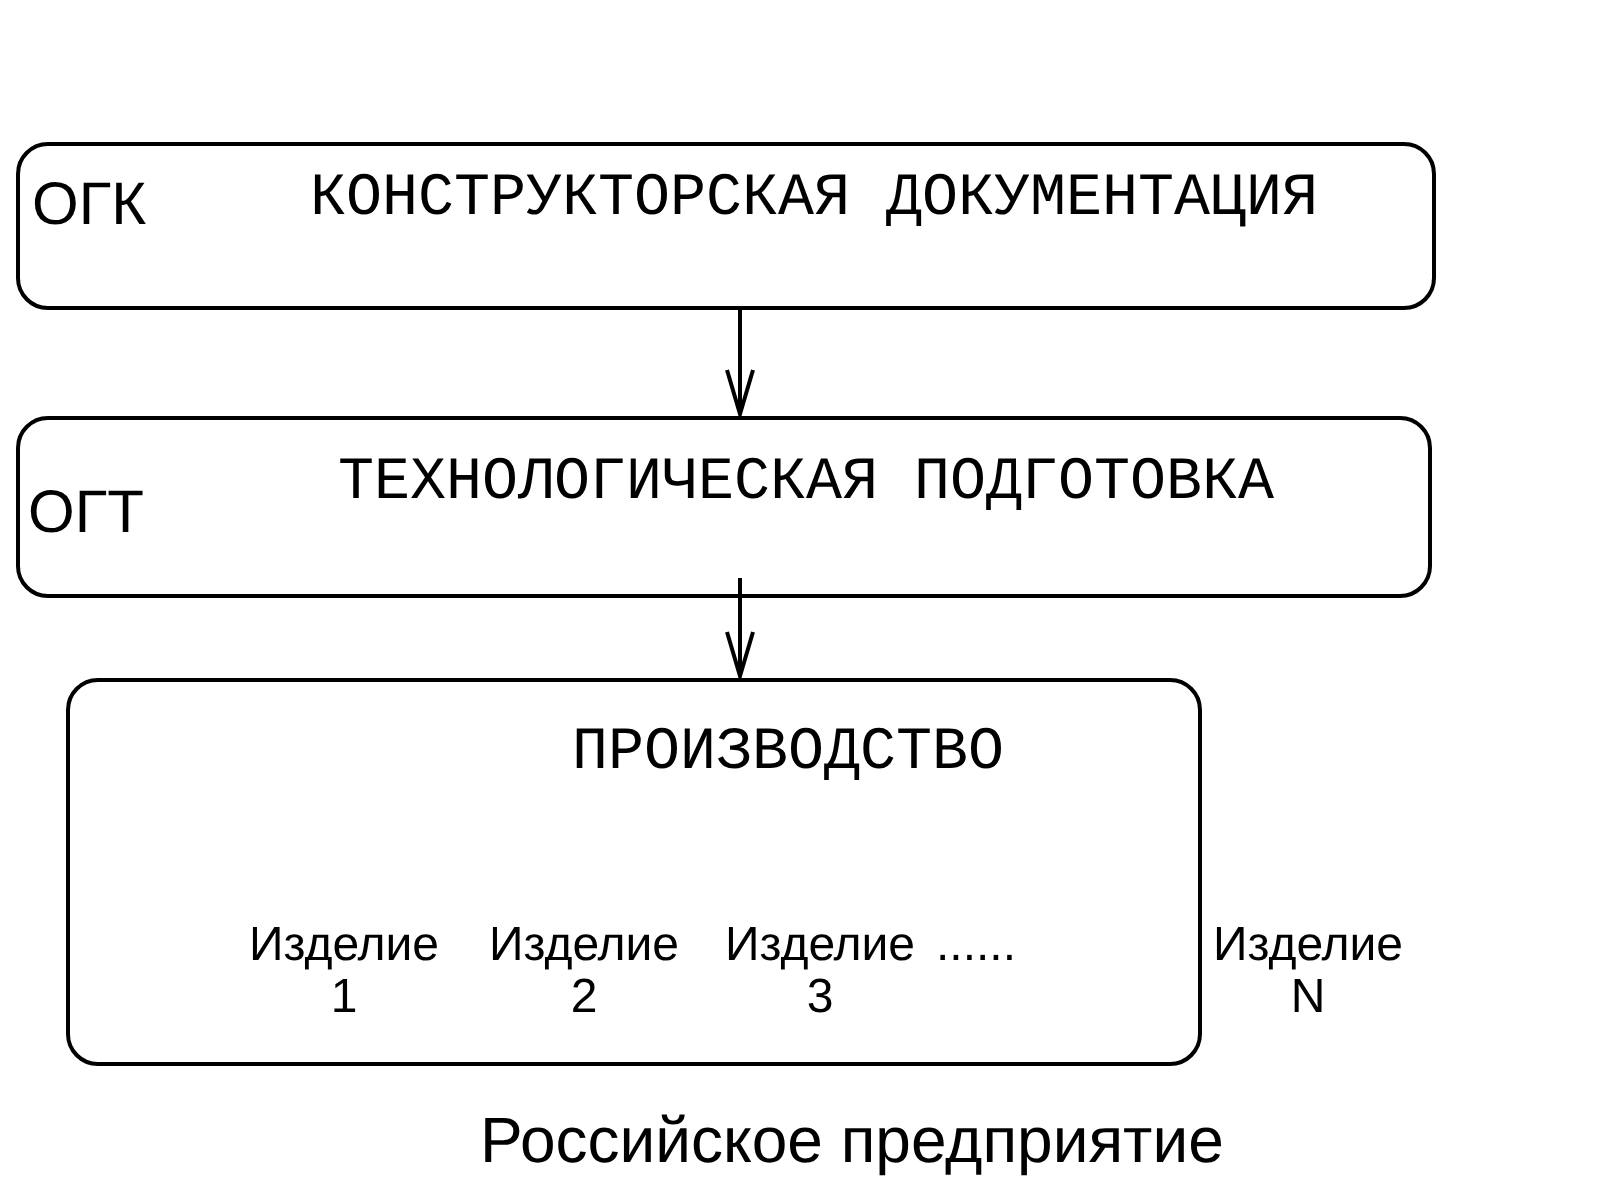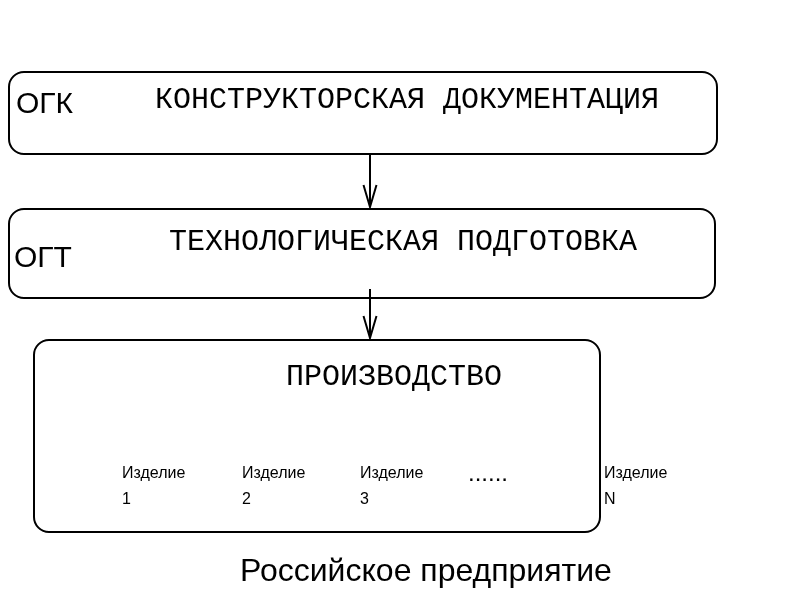--- a/index.html
+++ b/index.html
@@ -46,22 +46,23 @@
     font-family: Liberation Mono, monospace;
   }
   .box1 .boxtitle { left: 97px; top: 12px; }
   .box2 .boxtitle { left: 93px; top: 17px; }
   .box3 .boxtitle { left: 59px; top: 21px; }
 
   .item {
     position: absolute;
     width: 100px;
     top: 119px;
-    font-size: 16px;
+    font-size: 24px;
     line-height: 26px;
+    text-align: center;
     white-space: nowrap;
   }
   .item-1 { left: 87px; }
   .item-2 { left: 207px; }
   .item-3 { left: 325px; }
   .item-n { left: 569px; }
   .ellipsis {
     position: absolute;
     left: 433px;
     top: 119px;

